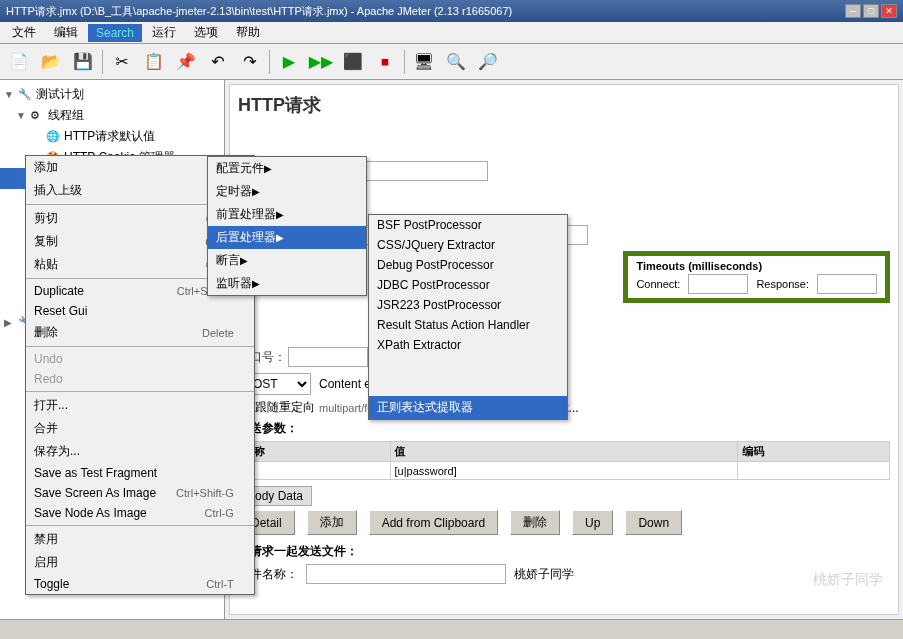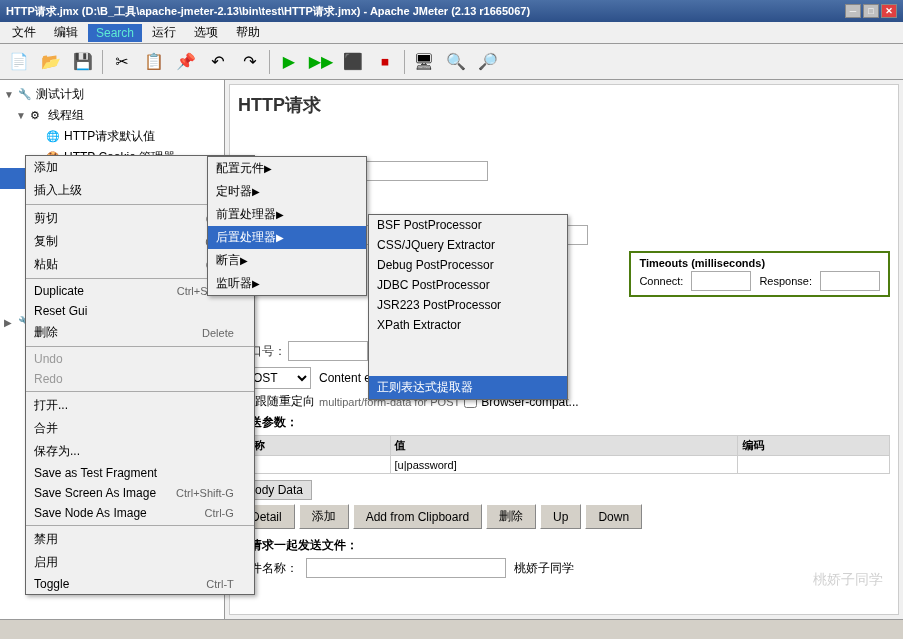--- a/index.html
+++ b/index.html
@@ -16,21 +16,20 @@
     
     .title-bar {
       background: linear-gradient(to bottom, #4a6fa5 0%, #2d5089 100%);
       color: white;
       height: 22px;
       display: flex;
       align-items: center;
       padding: 0 6px;
       font-size: 11px;
       justify-content: space-between;
-      font-weight: bold;
     }
     .title-bar-controls {
       display: flex;
       gap: 2px;
     }
     .title-bar-btn {
       width: 16px;
       height: 14px;
       background: #c0c0c0;
       border: 1px solid #888;
@@ -257,21 +256,21 @@
       padding: 2px 4px;
       text-align: left;
     }
     .params-table td {
       border: 1px solid #ccc;
       padding: 1px 4px;
       height: 18px;
     }
     .action-buttons {
       display: flex;
-      gap: 4px;
+      gap: 12px;
     }
     .action-btn {
       padding: 3px 12px;
       background: #d4d0c8;
       border: 1px solid #888;
       border-top-color: #fff;
       border-left-color: #fff;
       cursor: pointer;
       font-size: 12px;
     }
@@ -422,21 +421,21 @@
         <span class="form-label">名称：</span>
         <input class="form-input" style="width: 200px;" value="HTTP请求">
       </div>
       <div class="form-row">
         <span class="form-label">注释：</span>
         <input class="form-input" style="width: 300px;">
       </div>
 
       <div style="display:flex; align-items:center; margin-bottom:6px; gap:8px;">
         <div style="flex:1;"></div>
-        <div style="border:2px solid #4d7c0f; padding:4px 8px; font-size:11px;">
+        <div style="border:5px solid #4d7c0f; padding:4px 8px; font-size:11px;">
           <div style="font-weight:bold; font-size:11px; margin-bottom:2px;">Timeouts (milliseconds)</div>
           <div style="display:flex; align-items:center; gap:8px;">
             <span>Connect:</span>
             <input class="form-input" style="width: 60px;">
             <span>Response:</span>
             <input class="form-input" style="width: 60px;">
           </div>
         </div>
       </div>
 
@@ -630,20 +629,23 @@
         <div class="submenu-item">
           <span>Debug PostProcessor</span>
         </div>
         <div class="submenu-item">
           <span>JDBC PostProcessor</span>
         </div>
         <div class="submenu-item">
           <span>JSR223 PostProcessor</span>
         </div>
         <div class="submenu-item">
+          <span>Result Status Action Handler</span>
+        </div>
+        <div class="submenu-item">
           <span>XPath Extractor</span>
         </div>
         <div class="submenu-item highlighted">
           <span>正则表达式提取器</span>
         </div>
       </div>
     </div>
   </div>
 
 </div>

